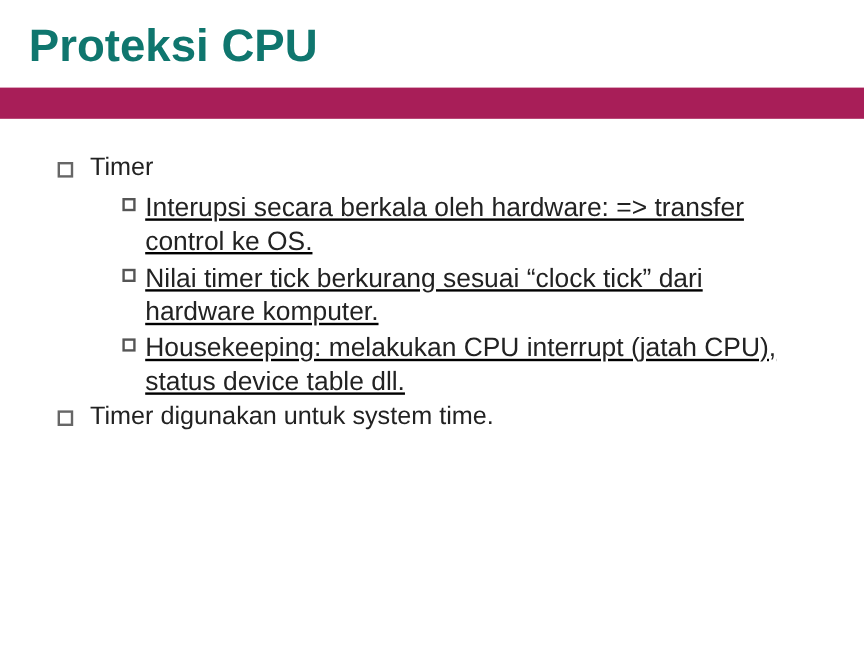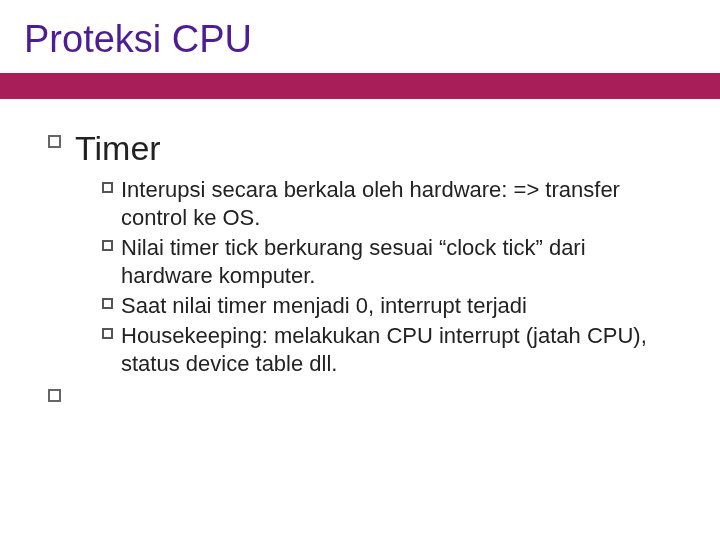--- a/index.html
+++ b/index.html
@@ -6,23 +6,23 @@
   body {
     width: 720px;
     height: 540px;
     background: #ffffff;
     font-family: Arial, Helvetica, sans-serif;
     position: relative;
     overflow: hidden;
   }
   .title {
     font-size: 38px;
-    color: #4c1d95;
+    color: #0f766e;
     padding: 18px 0 12px 24px;
-    font-weight: normal;
+    font-weight: bold;
   }
   .bar {
     width: 100%;
     height: 26px;
     background: #a81e58;
     margin-bottom: 28px;
   }
   .content {
     padding: 0 48px 0 48px;
   }
@@ -33,26 +33,27 @@
   }
   .bullet-l1 {
     width: 13px;
     height: 13px;
     border: 2px solid #666;
     margin-top: 8px;
     margin-right: 14px;
     flex-shrink: 0;
   }
   .text-l1 {
-    font-size: 34px;
+    font-size: 21px;
     color: #222;
     line-height: 1.25;
   }
   .sublist {
     padding-left: 54px;
+    text-decoration: underline;
   }
   .item-l2 {
     display: flex;
     align-items: flex-start;
     margin-bottom: 2px;
   }
   .bullet-l2 {
     width: 11px;
     height: 11px;
     border: 2px solid #555;
@@ -82,25 +83,22 @@
     <div class="item-l2">
       <div class="bullet-l2"></div>
       <div class="text-l2">Interupsi secara berkala oleh hardware: =&gt; transfer control ke OS.</div>
     </div>
     <div class="item-l2">
       <div class="bullet-l2"></div>
       <div class="text-l2">Nilai timer tick berkurang sesuai “clock tick” dari hardware komputer.</div>
     </div>
     <div class="item-l2">
       <div class="bullet-l2"></div>
-      <div class="text-l2">Saat nilai timer menjadi 0, interrupt terjadi</div>
-    </div>
-    <div class="item-l2">
-      <div class="bullet-l2"></div>
       <div class="text-l2">Housekeeping: melakukan CPU interrupt (jatah CPU), status device table dll.</div>
     </div>
   </div>
 
   <div class="item-l1">
     <div class="bullet-l1"></div>
+    <div class="text-l1">Timer digunakan untuk system time.</div>
   </div>
 
 </div>
 
 </body></html>

